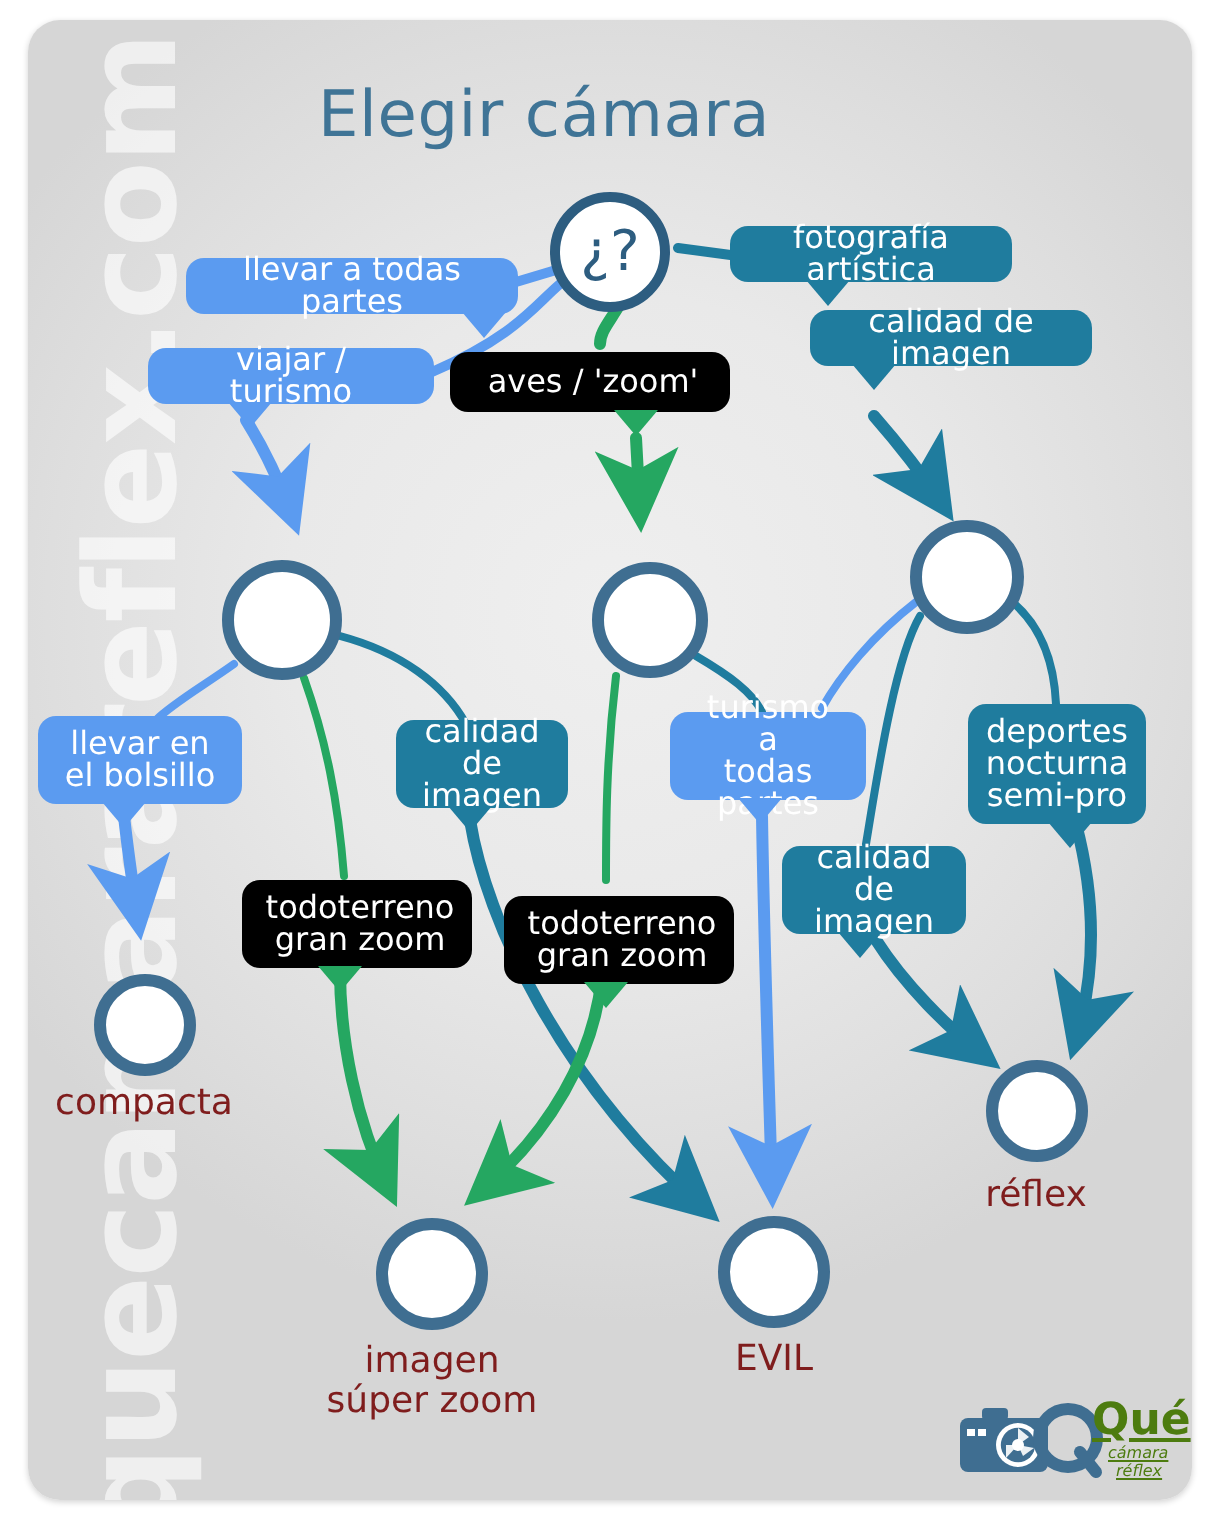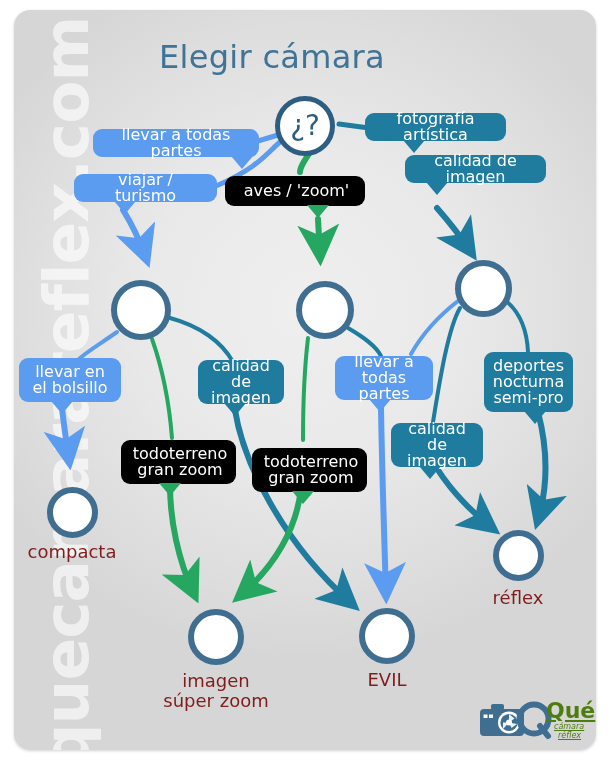--- a/index.html
+++ b/index.html
@@ -272,21 +272,21 @@
   </div>
   <div class="tail green" style="left:159px; top:483px;"></div>
 
   <div class="bubble green" style="left:252px; top:448px; width:115px; height:44px;">
     <span>todoterreno
 gran zoom</span>
   </div>
   <div class="tail green" style="left:292px; top:491px;"></div>
 
   <div class="bubble blue" style="left:335px; top:356px; width:98px; height:44px;">
-    <span>llevar a
+    <span>turismo a
 todas partes</span>
   </div>
   <div class="tail blue" style="left:369px; top:399px;"></div>
 
   <div class="bubble teal" style="left:391px; top:423px; width:92px; height:44px;">
     <span>calidad
 de imagen</span>
   </div>
   <div class="tail teal" style="left:419px; top:466px;"></div>
 

